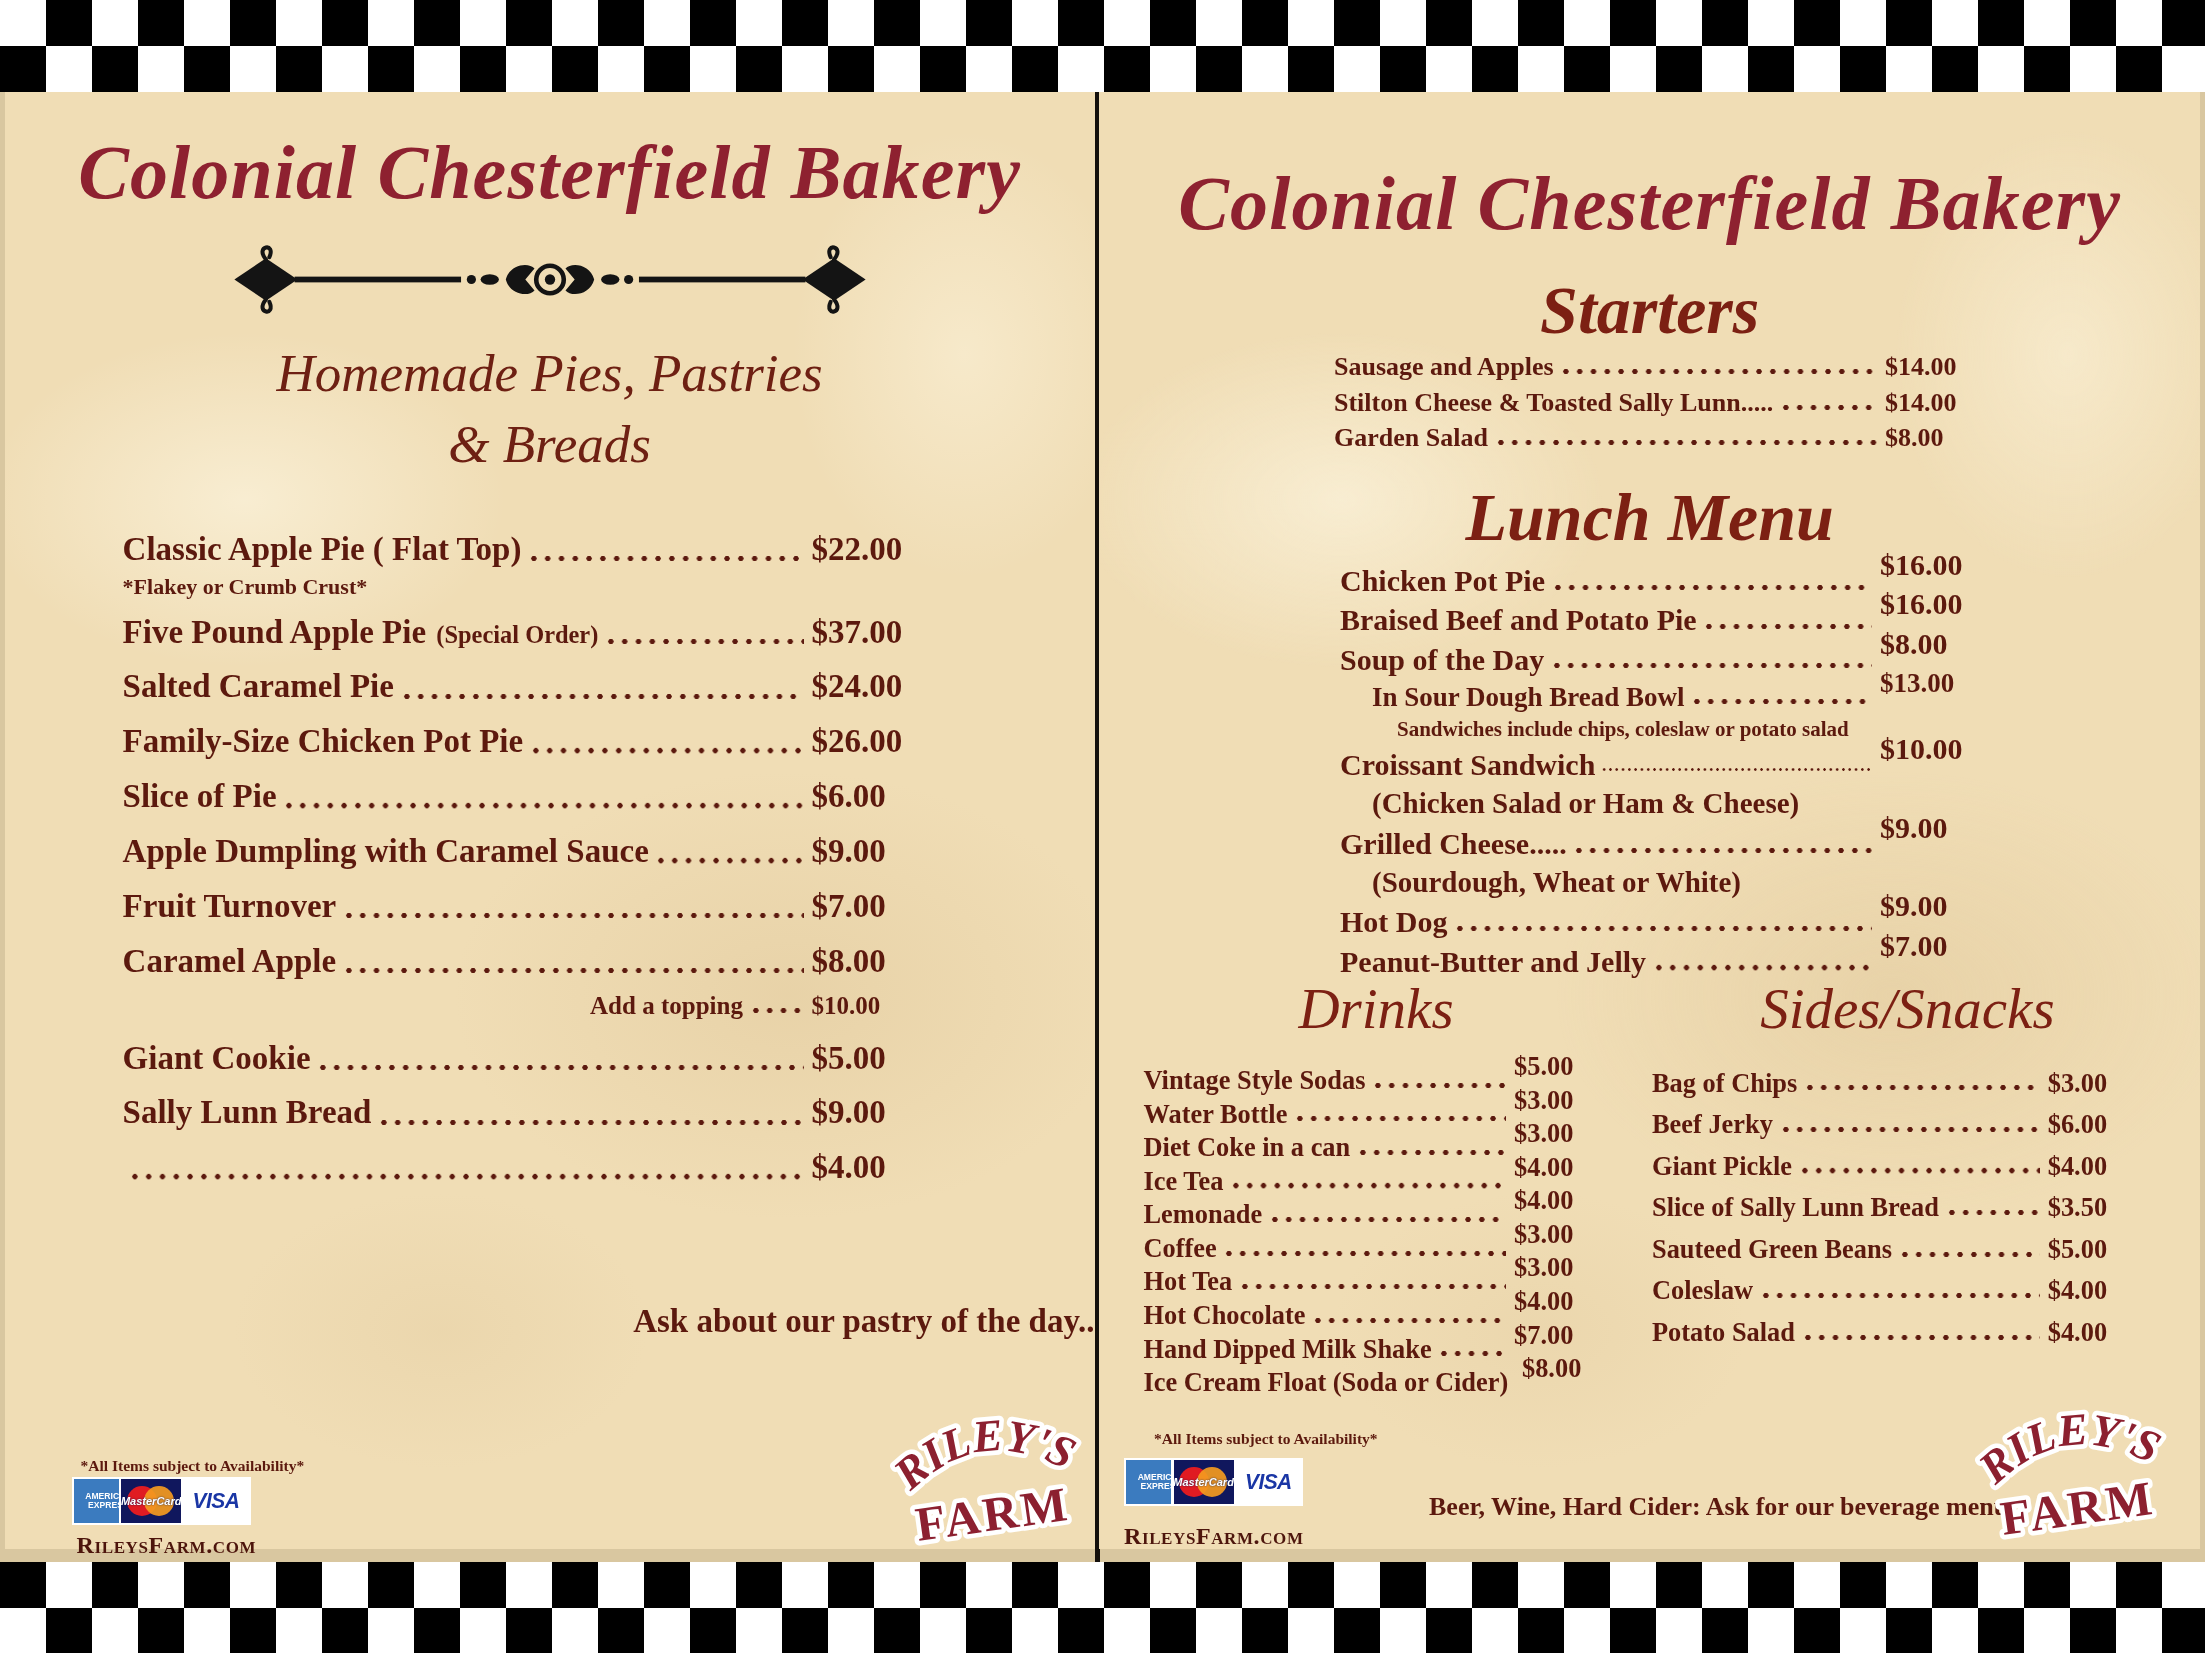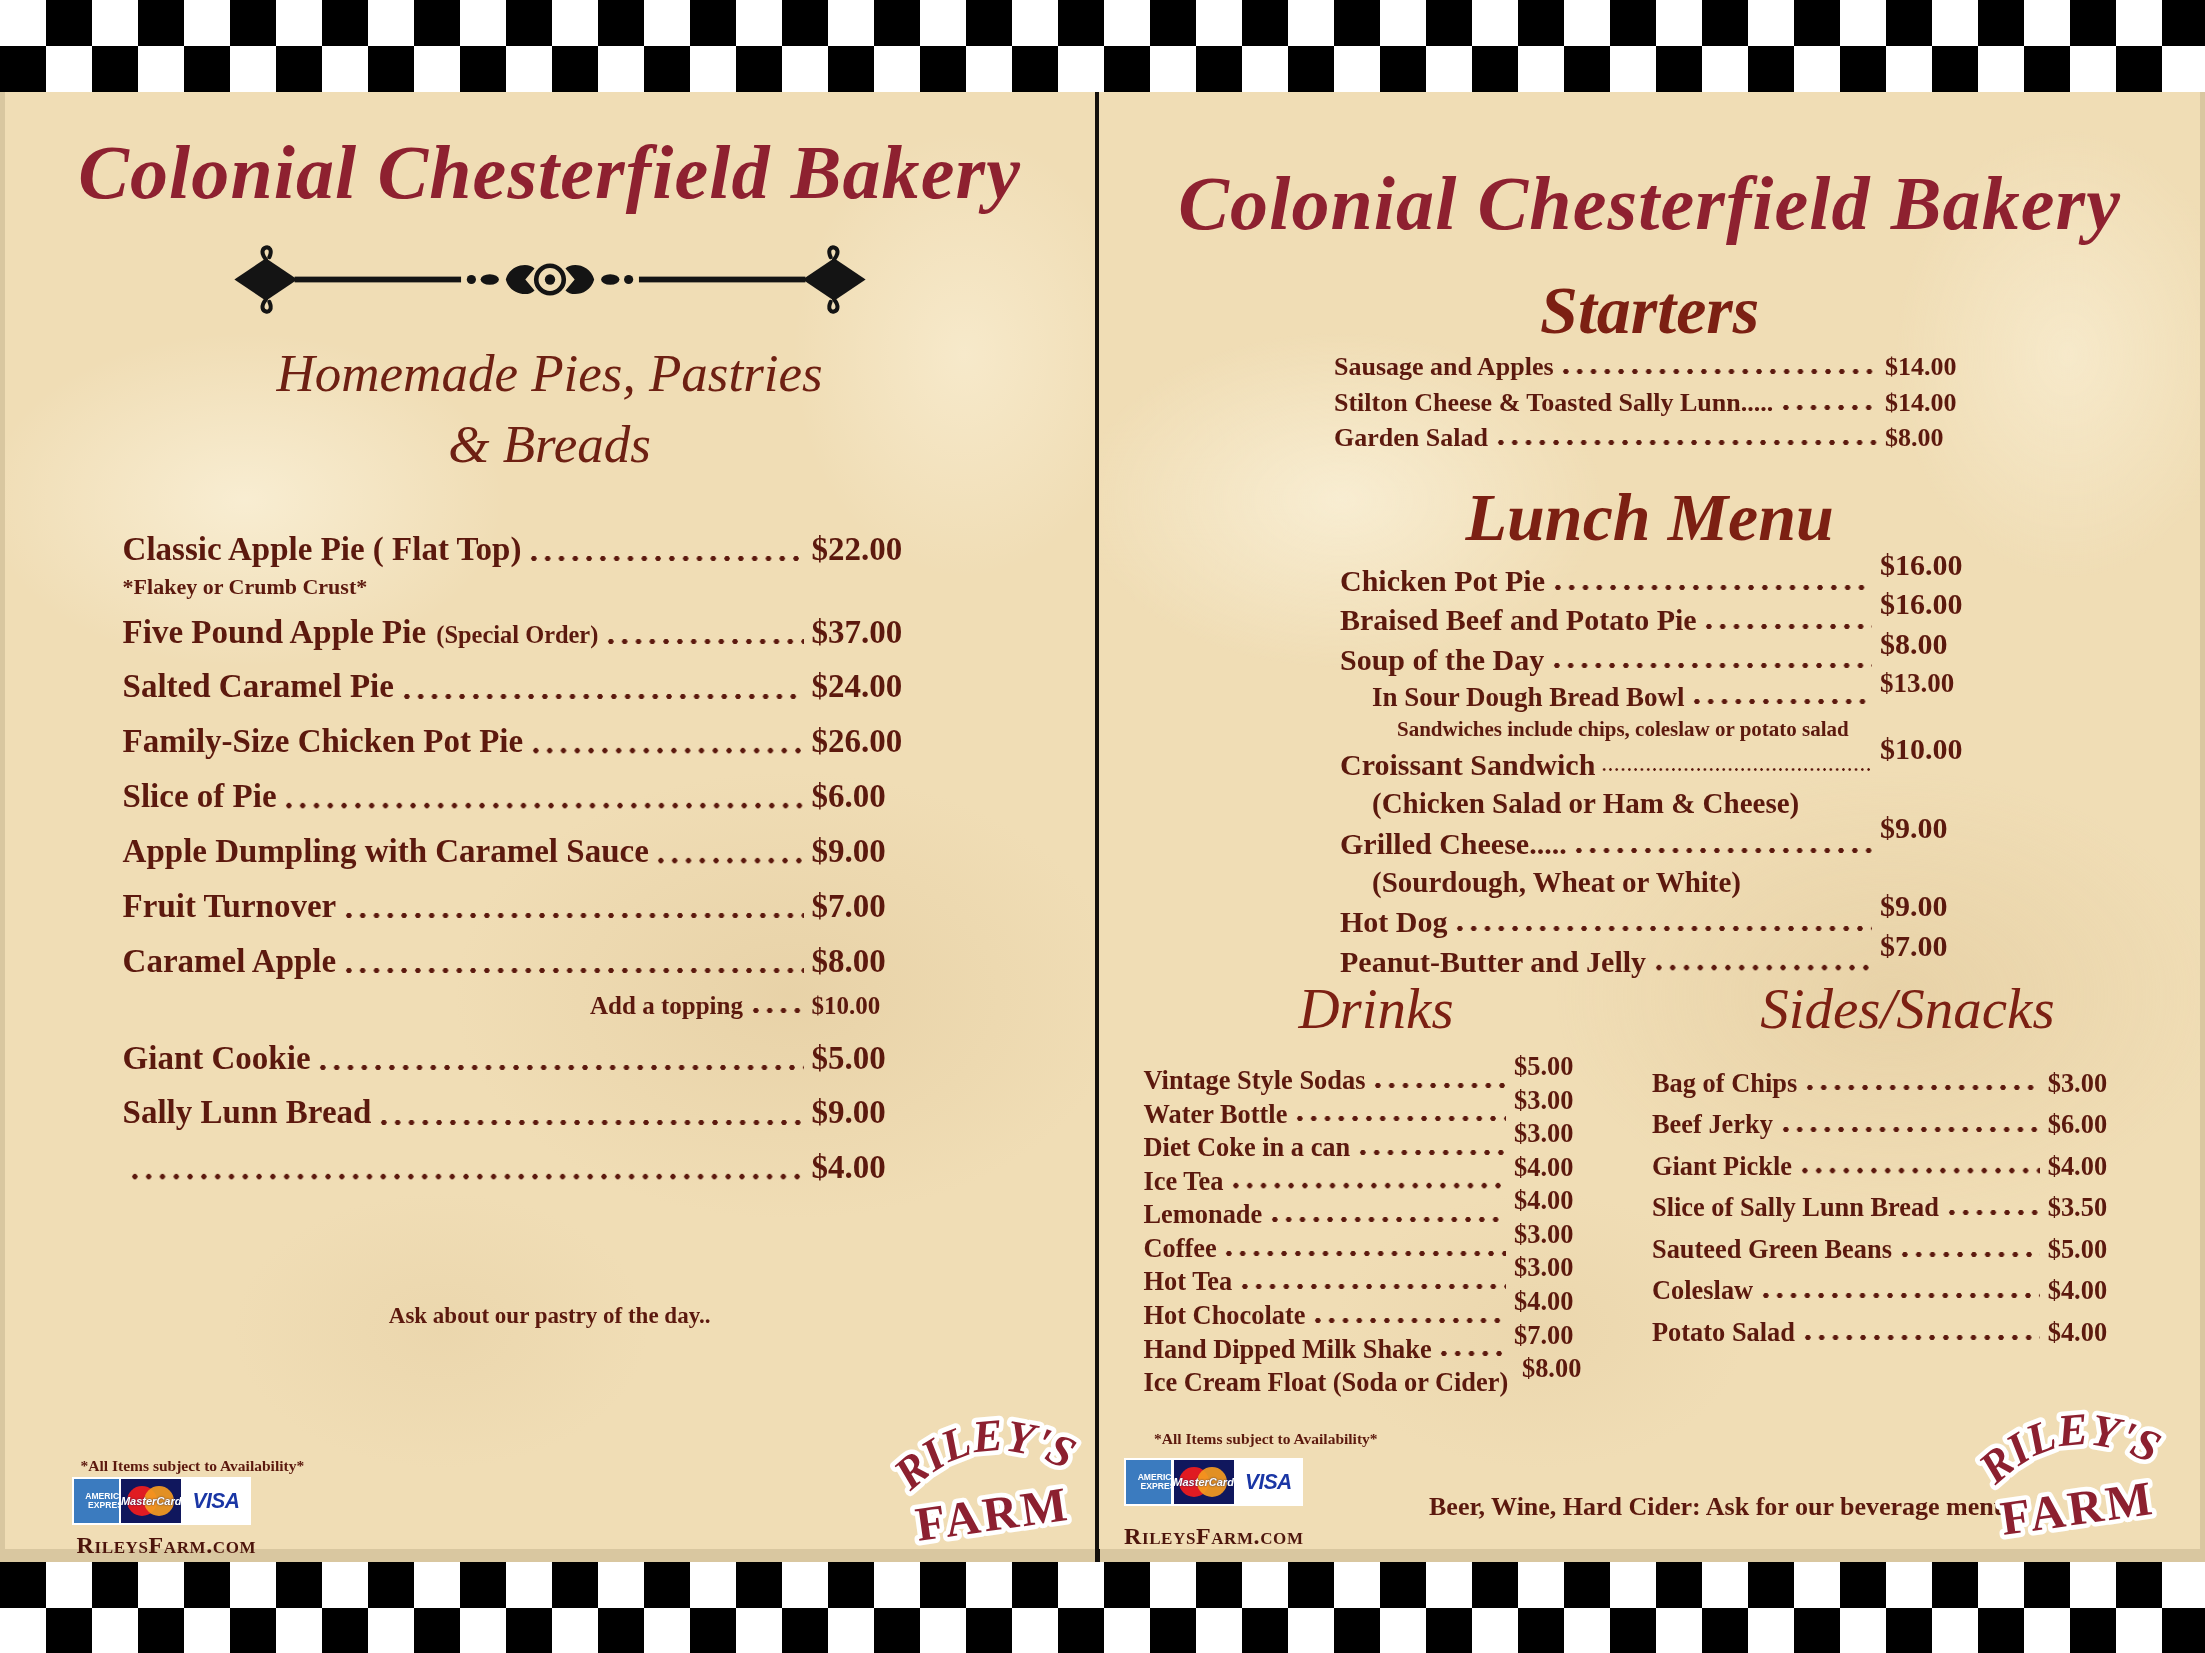--- a/index.html
+++ b/index.html
@@ -59,22 +59,22 @@
     background-size:6.3px 9.2px;margin-bottom:8px;}
 
   
   .left-list{position:absolute;left:118px;width:833px;top:439px;--pw:144px;}
   .left-list .row{font-size:33px;line-height:1.15;margin-bottom:17px;font-weight:bold;}
   .left-list .row.note{font-size:22px;margin:-11.5px 0 13.8px 0;}
   .left-list .row.addon{font-size:25px;justify-content:flex-end;margin:-5.7px 0 17px 0;}
   .left-list .row.addon .leader{flex:0 0 55px;}
   .left-list .row.gap{margin-top:18.4px;}
 
-  .pastry-note{position:absolute;left:0;right:0;top:1211px;text-align:center;
-    font-size:23px;font-weight:bold;color:var(--ink);}
+  .pastry-note{position:absolute;left:0;right:0;top:1211px;text-align:right;
+    font-size:33px;font-weight:bold;color:var(--ink);}
 
   
   .starters-head{left:0;right:0;top:179px;font-size:68px;}
   .starters-list{position:absolute;left:235px;width:683px;top:260px;--pw:132px;}
   .starters-list .row{font-size:26px;line-height:1.15;margin-bottom:5.7px;font-weight:bold;}
 
   .lunch-head{left:0;right:0;top:386px;font-size:68px;}
   .lunch-list{position:absolute;left:241px;width:672px;top:472px;--pw:132px;}
   .lunch-list .row{font-size:30px;line-height:1.12;margin-bottom:5.7px;font-weight:bold;}
   .lunch-list .row.mid{font-size:27px;}

